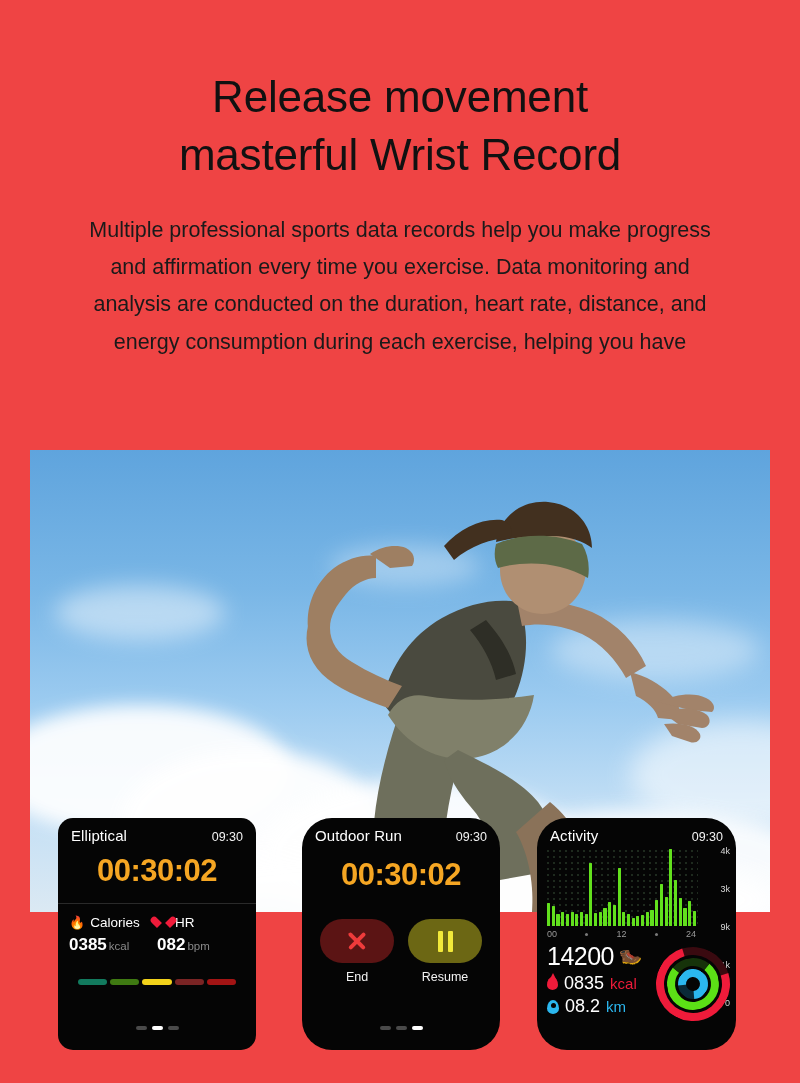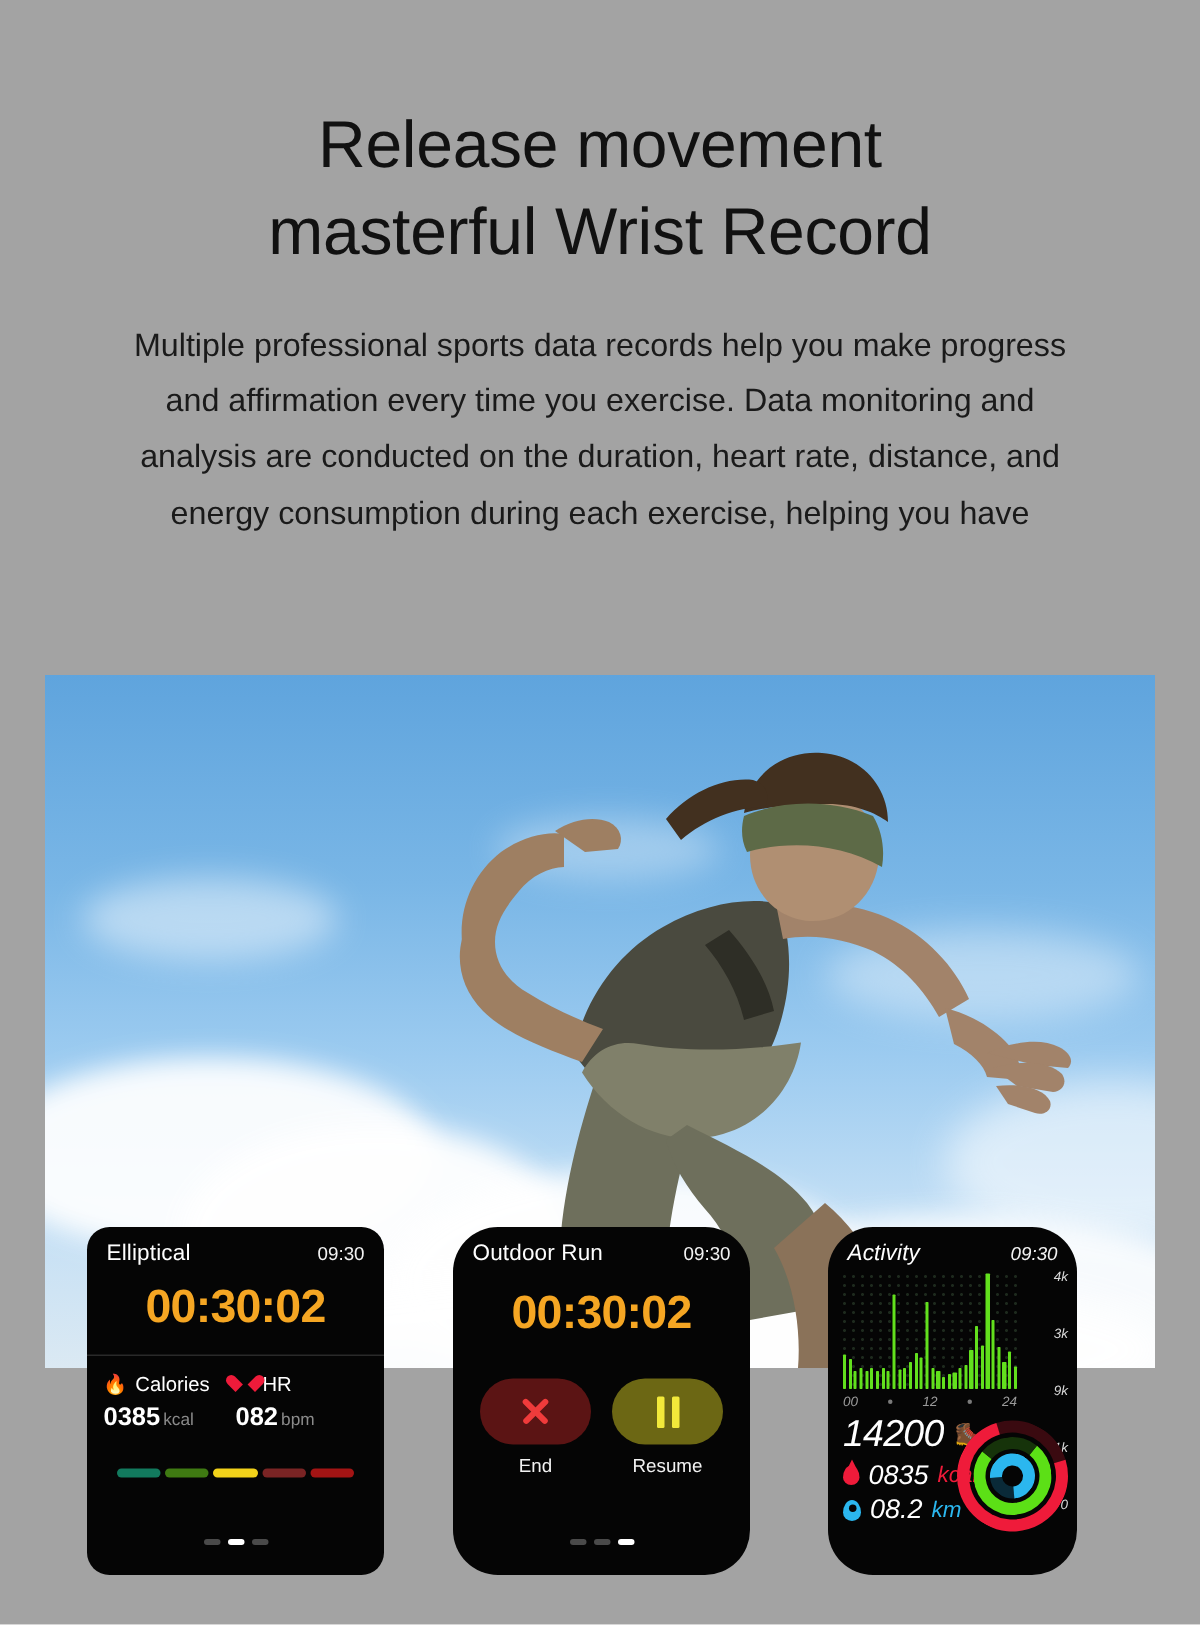--- a/index.html
+++ b/index.html
@@ -2,21 +2,21 @@
 <html><head>
 <meta charset="utf-8">
 <style>
   * { box-sizing: border-box; margin: 0; padding: 0; }
   html, body {
     width: 800px; height: 1083px;
     background: #ffffff;
     font-family: "Liberation Sans", sans-serif;
     overflow: hidden;
   }
-  .page { position: relative; width: 800px; height: 1083px; background:#a3a3a3; }
+  .page { position: relative; width: 800px; height: 1083px; background:#ef4444; }
 
   
   .headline {
     position: absolute; top: 68px; left: 0; width: 800px;
     text-align: center;
     font-size: 44px; line-height: 1.32;
     font-weight: 400; color: #111111;
     letter-spacing: -0.2px;
   }
   .headline .l2 { display:block; }
@@ -54,21 +54,21 @@
   
   .watch {
     position: absolute;
     background: #050505;
     border-radius: 30px;
     overflow: hidden;
     color: #fff;
   }
   .w1 { left: 58px;  top: 818px; width: 198px; height: 232px; border-radius: 15px; }
   .w2 { left: 302px; top: 818px; width: 198px; height: 232px; }
-  .w3 { left: 552px; top: 818px; width: 166px; height: 232px; font-style: italic; }
+  .w3 { left: 537px; top: 818px; width: 199px; height: 232px; }
 
   .w-head {
     display:flex; align-items:baseline; justify-content:space-between;
     padding: 9px 13px 0 13px;
   }
   .w-title { font-size: 15px; color:#fefefe; letter-spacing:.1px; }
   .w-time  { font-size: 12.5px; color:#f2f2f2; }
 
   .w-timer {
     text-align:center;

